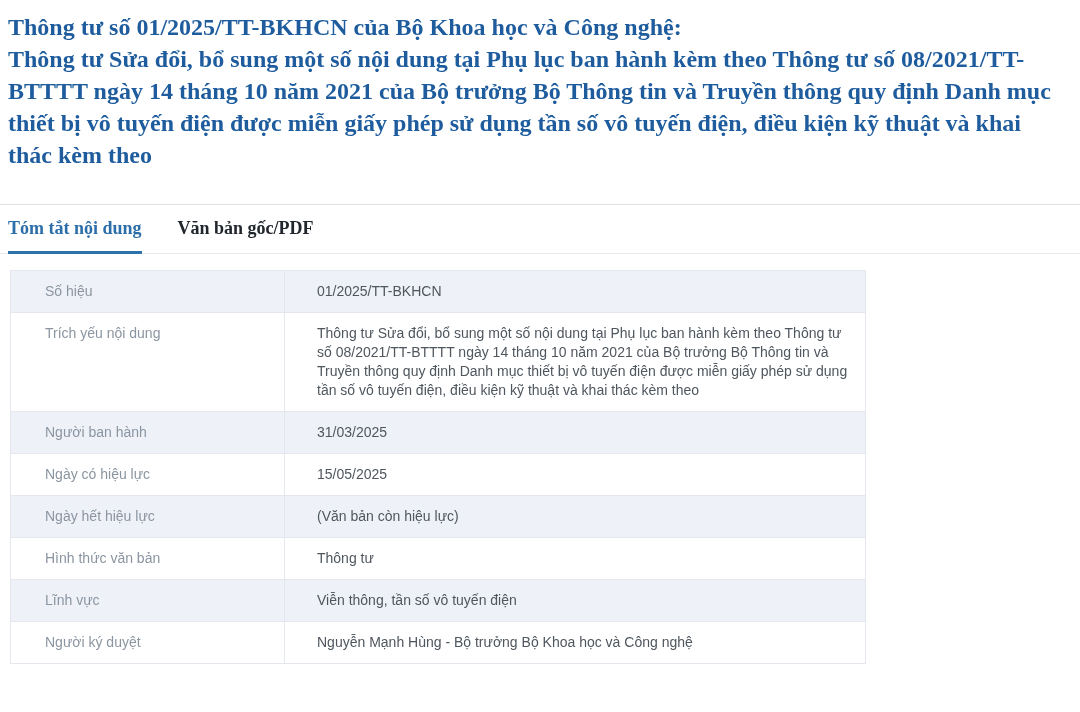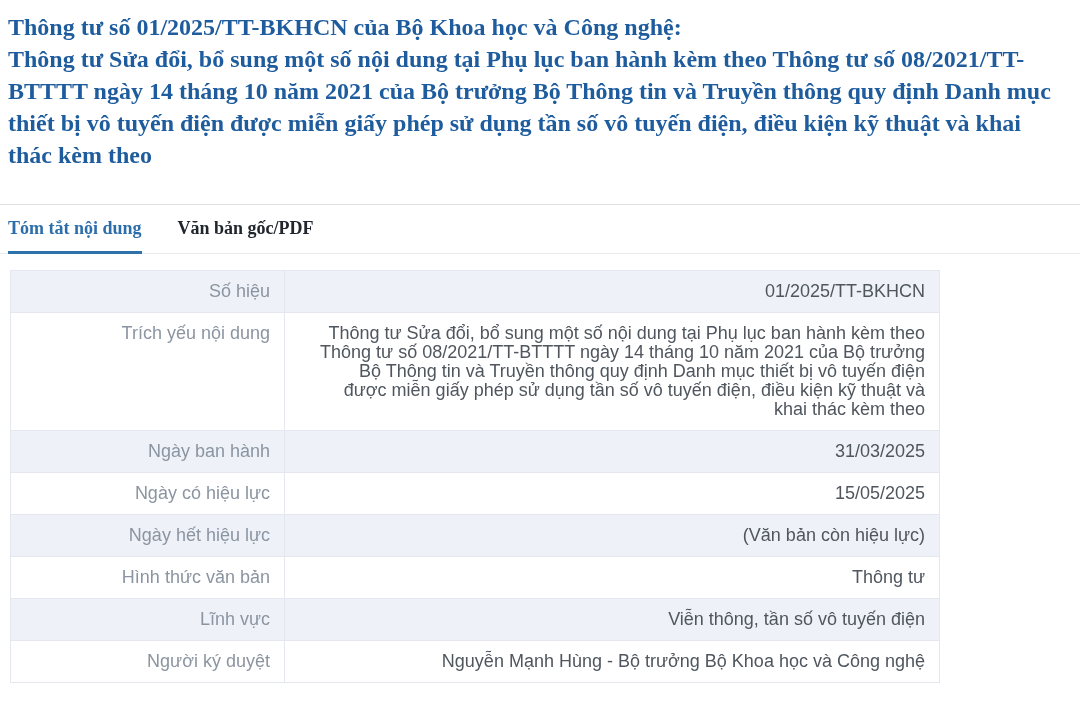--- a/index.html
+++ b/index.html
@@ -45,25 +45,24 @@
     margin-right:36px;
     border-bottom:3px solid transparent;
     margin-bottom:-1px;
   }
   .tab.active{
     color:var(--tab-active-color);
     border-bottom-color:#2e72ab;
   }
   .summary-table{
     margin:16px 0 0 10px;
-    width:930px;
+    width:856px;
     border-collapse:collapse;
     table-layout:fixed;
-    font-size:18px;
-    text-align:right;
+    font-size:14px;
   }
   .summary-table td{
     border:1px solid var(--table-border);
     vertical-align:top;
     line-height:19px;
     padding:11px 14px 11px 32px;
   }
   .summary-table td.label{
     width:225px;
     padding-left:34px;
@@ -92,21 +91,21 @@
     <tbody>
         <tr>
           <td class="label">Số hiệu</td>
           <td class="value">01/2025/TT-BKHCN</td>
         </tr>
         <tr>
           <td class="label">Trích yếu nội dung</td>
           <td class="value">Thông tư Sửa đổi, bổ sung một số nội dung tại Phụ lục ban hành kèm theo Thông tư số 08/2021/TT-BTTTT ngày 14 tháng 10 năm 2021 của Bộ trưởng Bộ Thông tin và Truyền thông quy định Danh mục thiết bị vô tuyến điện được miễn giấy phép sử dụng tần số vô tuyến điện, điều kiện kỹ thuật và khai thác kèm theo</td>
         </tr>
         <tr>
-          <td class="label">Ngày ban hành</td>
+          <td class="label">Người ban hành</td>
           <td class="value">31/03/2025</td>
         </tr>
         <tr>
           <td class="label">Ngày có hiệu lực</td>
           <td class="value">15/05/2025</td>
         </tr>
         <tr>
           <td class="label">Ngày hết hiệu lực</td>
           <td class="value">(Văn bản còn hiệu lực)</td>
         </tr>

